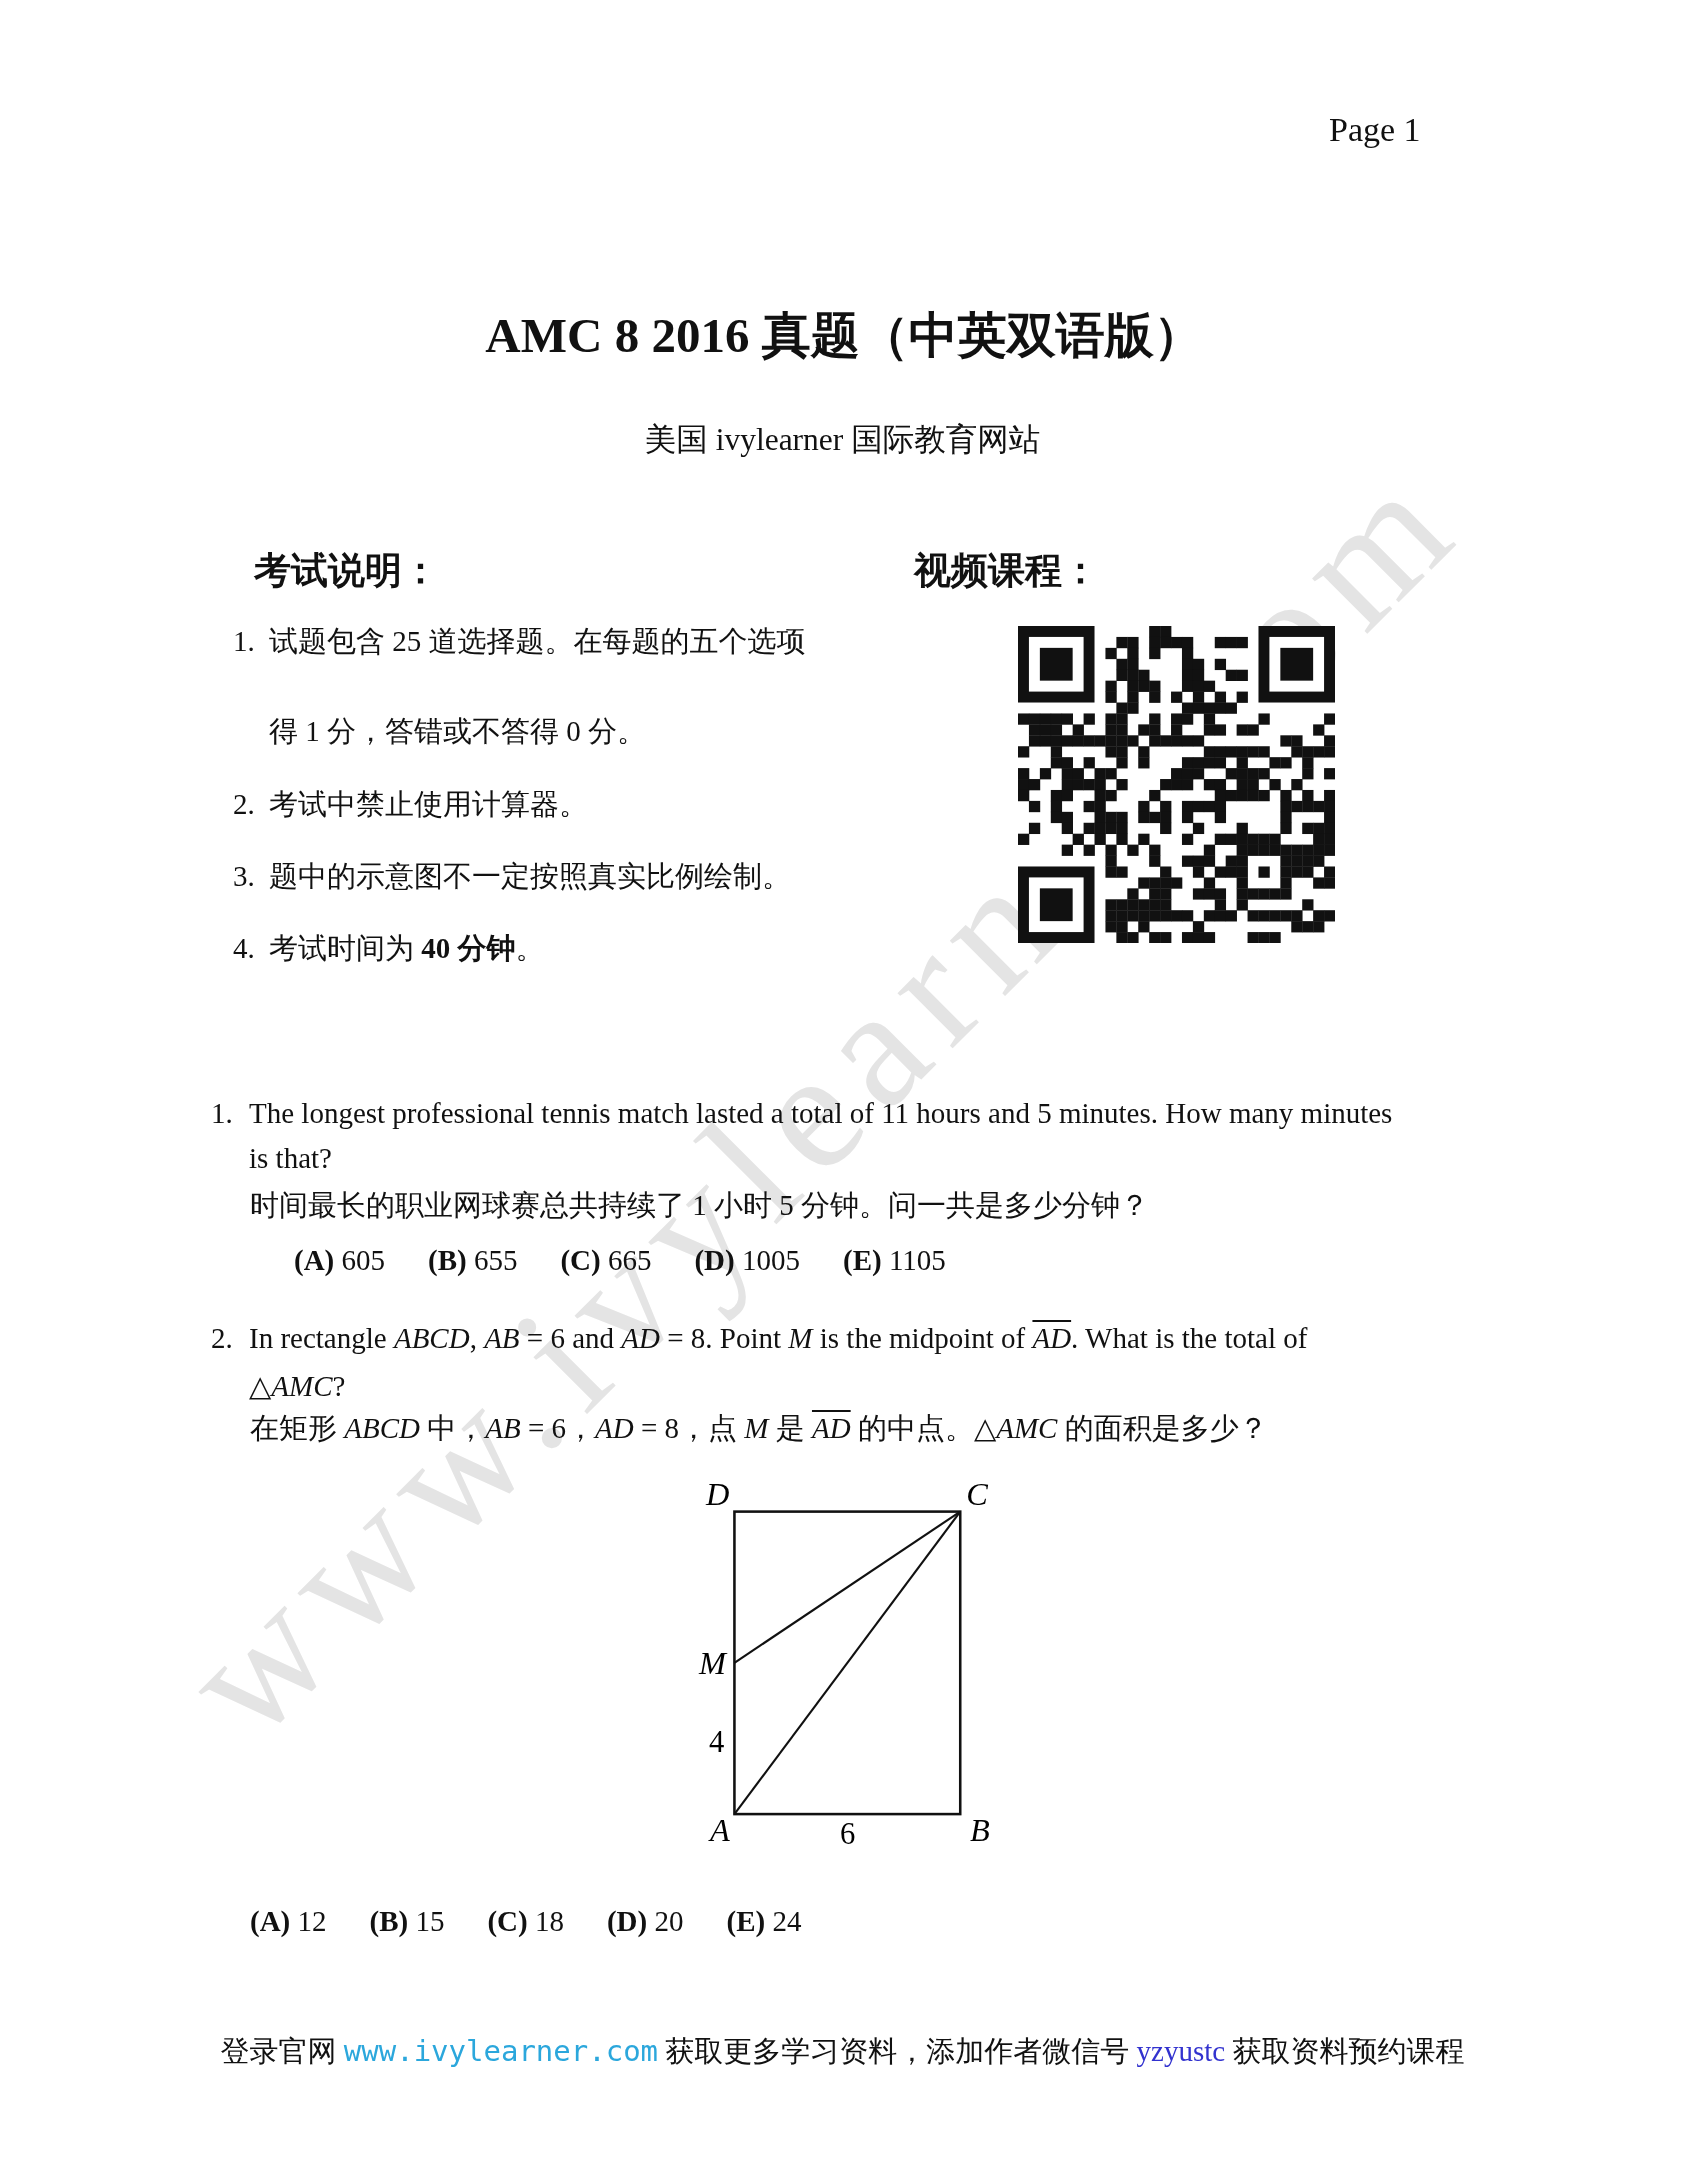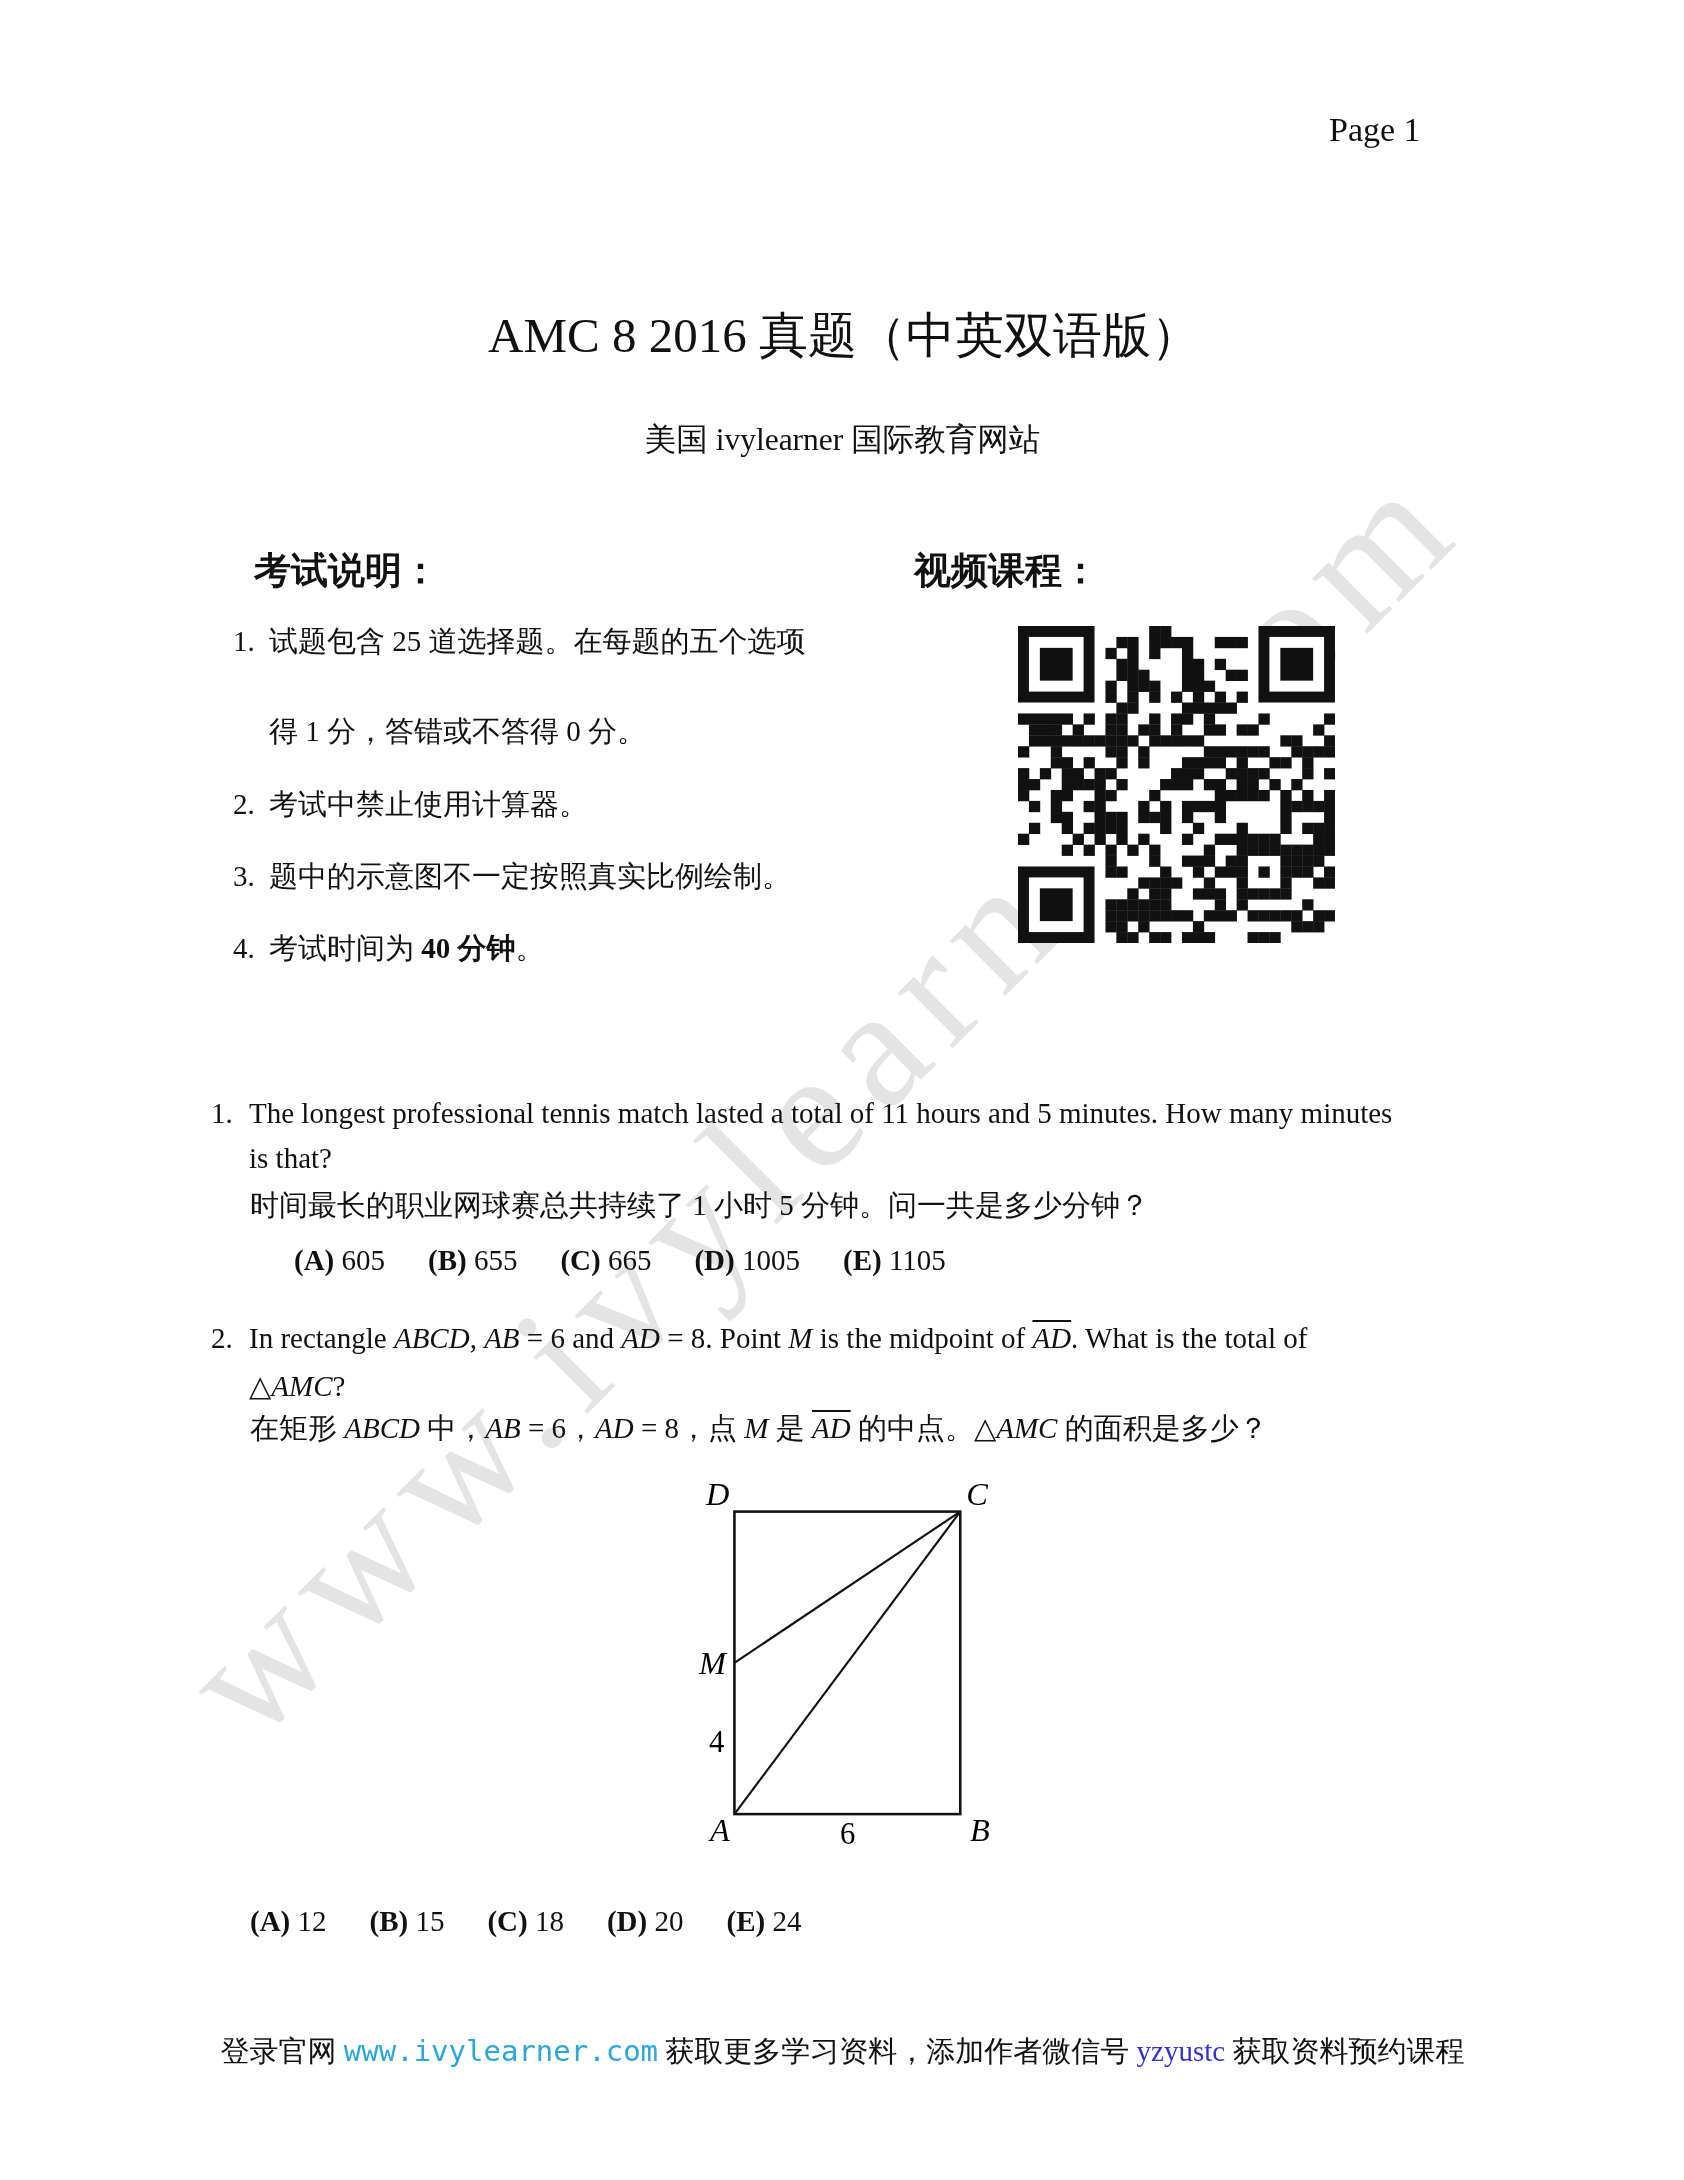--- a/index.html
+++ b/index.html
@@ -11,21 +11,21 @@
   
   .watermark{
     position:absolute;left:822px;top:1099px;z-index:0;
     transform:translate(-50%,-50%) rotate(-45deg);
     font-size:170px;letter-spacing:17px;white-space:nowrap;
     color:var(--watermark,#e4e4e4);
   }
   
   .pagenum{position:absolute;left:1329px;top:111px;width:153px;font-size:34px;z-index:1;}
   .title{position:absolute;left:3px;right:0;top:303px;margin:0;text-align:center;
-         font-size:49px;font-weight:normal;z-index:1;}
+         font-size:49px;font-weight:bold;z-index:1;}
   .subtitle{position:absolute;left:0;right:0;top:419px;text-align:center;font-size:31.5px;z-index:1;}
   
   .col-heading{position:absolute;font-family:"Liberation Sans","DejaVu Sans",sans-serif;
                font-weight:bold;font-size:37px;z-index:1;}
   .heading-exam{left:254px;top:546px;}
   .heading-video{left:914px;top:546px;}
   
   .inst-list{position:absolute;left:233px;top:619px;width:664px;height:358px;z-index:1;}
   .inst-item{position:absolute;display:flex;font-size:29px;line-height:45px;}
   .inst-item[data-idx="0"]{top:0;}

